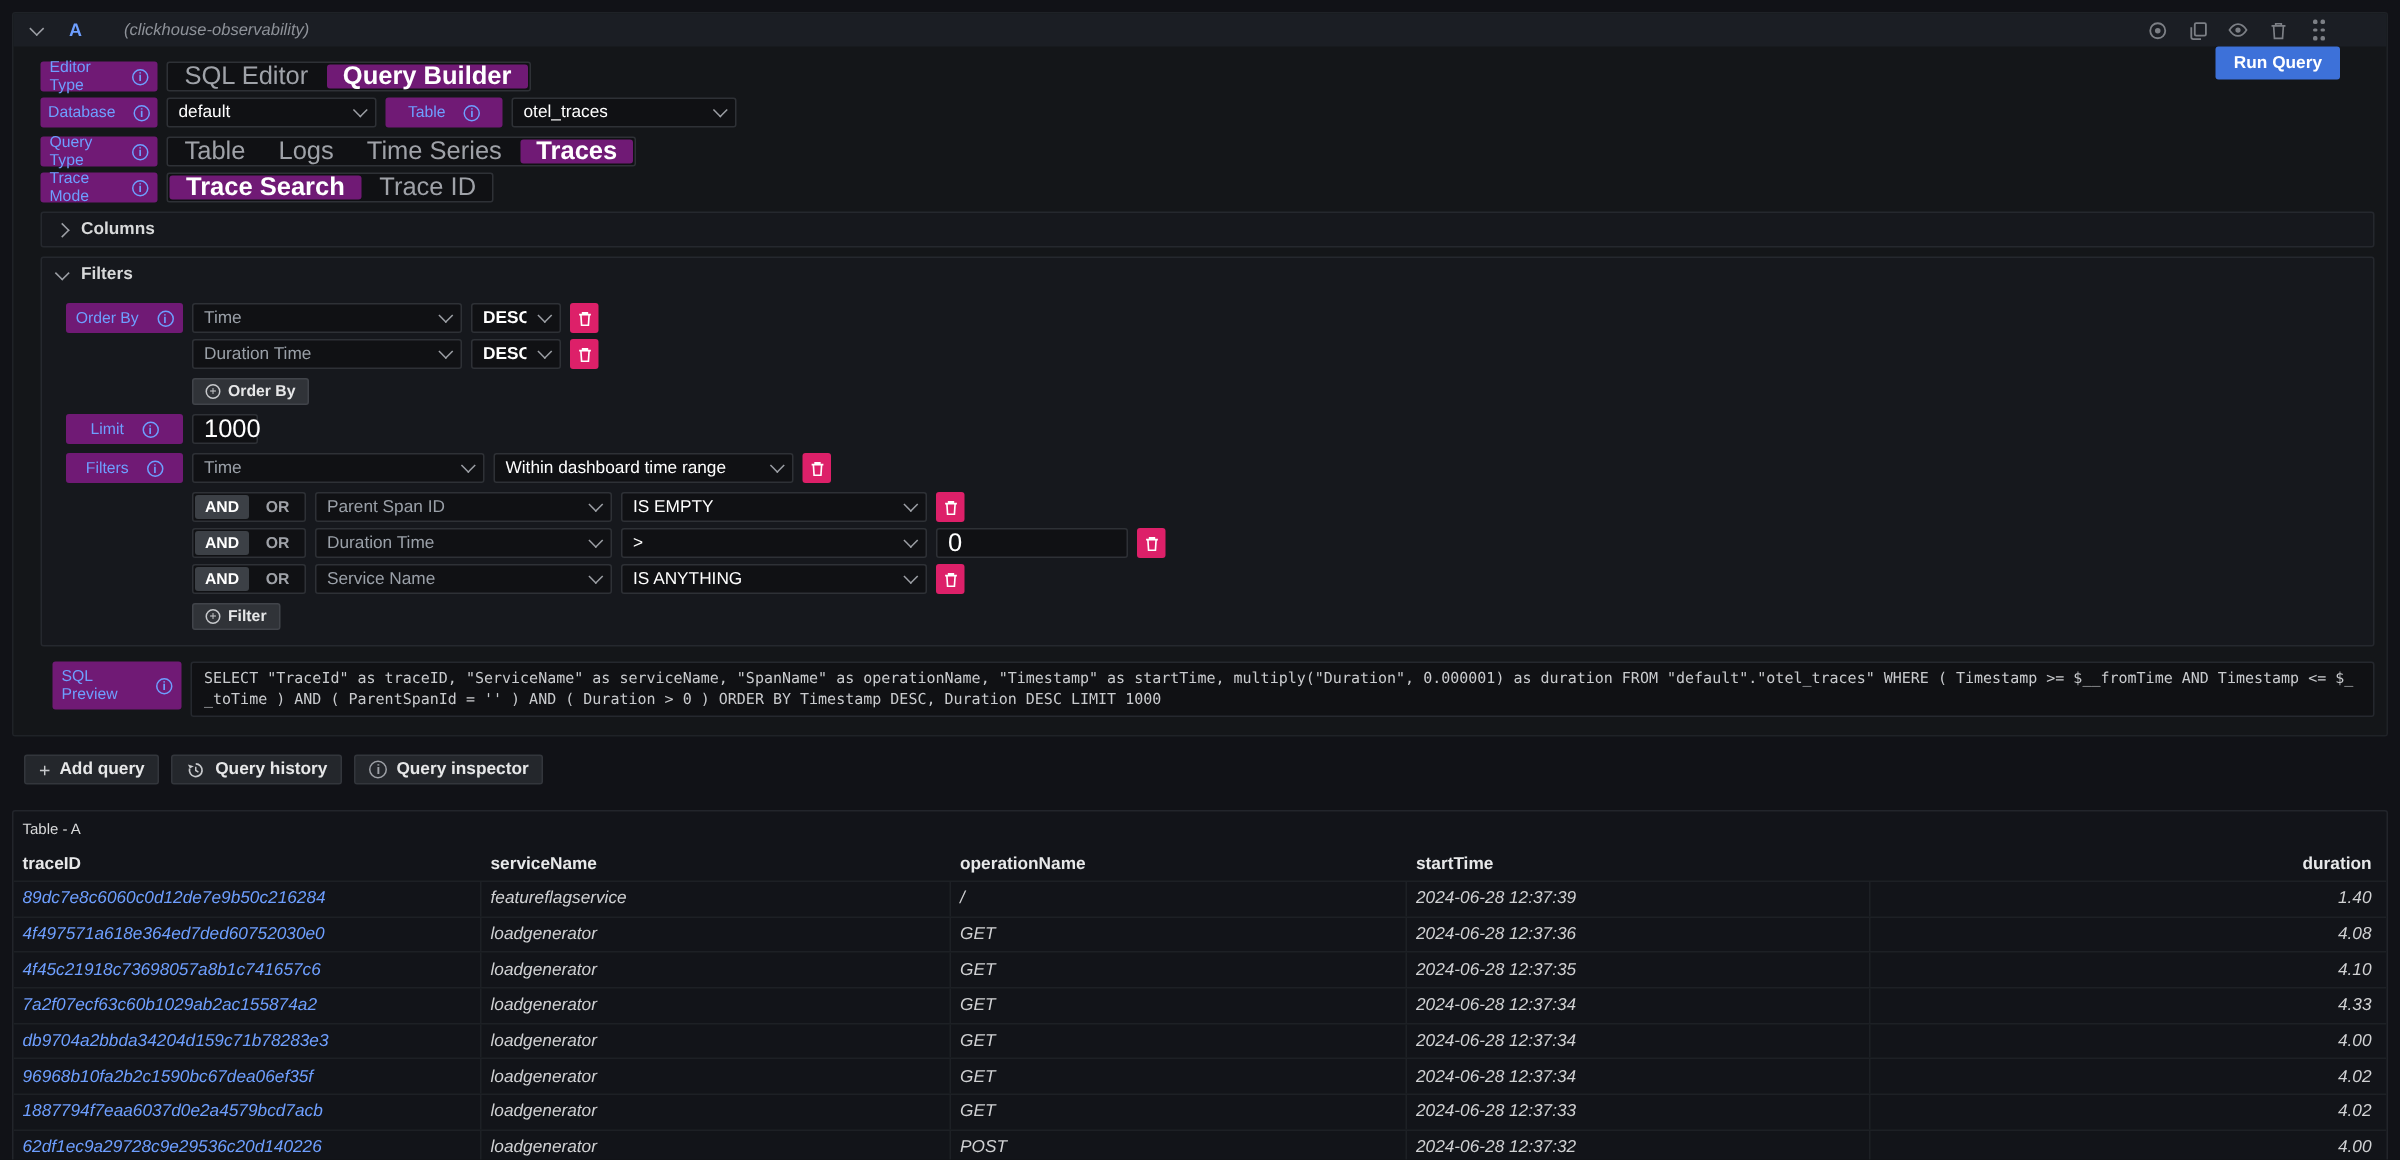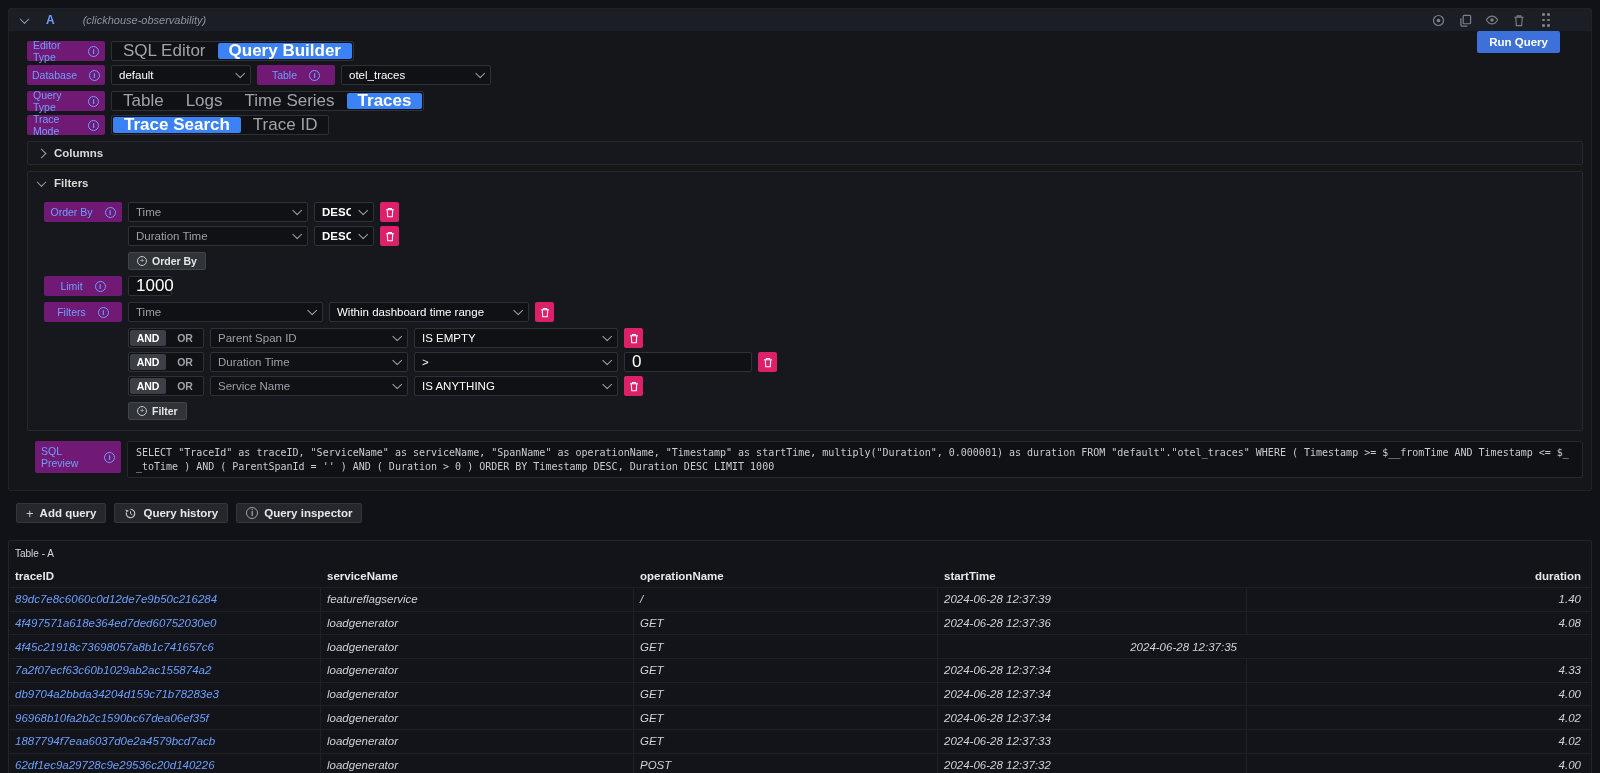--- a/index.html
+++ b/index.html
@@ -23,21 +23,21 @@
 
   .qr-body { padding:2px 8px 12px 18px; }
   .f-row { display:flex; align-items:stretch; height:20px; margin-top:4px; }
   .chip { width:78px; min-width:78px; background:#701a75; border-radius:2px; display:flex; align-items:center; justify-content:center; padding:0 6px; color:#6e9fff; font-size:10.5px; font-weight:500;gap:12px; }
   .chip.wide { width:86px; min-width:86px; }
   .info-i { width:11px; height:11px; min-width:11px; border:1px solid #6e9fff; border-radius:50%; color:#6e9fff; font-size:8px; line-height:9px; text-align:center; font-weight:700; display:inline-block; }
   .info-i.gray { border-color:#9da0a6; color:#9da0a6; }
 
   .rgroup { display:flex; margin-left:6px; background:#101114; border:1px solid #2e3136; border-radius:2px; }
   .rgroup .opt { display:flex; align-items:center; padding:0 11px; font-size:17px; color:#9fa2a8; font-weight:500; cursor:pointer; border-radius:2px; margin:1px 0; }
-  .rgroup .opt.sel { background:#3b82f6; color:#fff; font-weight:700; margin:1px; }
+  .rgroup .opt.sel { background:#701a75; color:#fff; font-weight:700; margin:1px; }
 
   .sel-box { display:flex; align-items:center; justify-content:space-between; margin-left:6px; background:#101114; border:1px solid #2e3136; border-radius:2px; padding:0 7px; font-size:11.5px; color:#fff; cursor:pointer; }
   .sel-box .val { white-space:nowrap; overflow:hidden; }
   .sel-box .val.dim { color:#9aa0a8; }
   .sel-box .val.b { font-weight:600; }
   .sel-box .chev { min-width:7px; margin-left:8px; transform:rotate(45deg) translate(-1px,-2px); }
   .inp { margin-left:6px; background:#101114; border:1px solid #2e3136; border-radius:2px; padding:0 7px; font-size:17px; color:#fff; display:flex; align-items:center; }
 
   .trash-btn { width:19px; min-width:19px; margin-left:6px; background:#dd2069; border:none; border-radius:2px; display:inline-flex; align-items:center; justify-content:center; cursor:pointer; }
 
@@ -390,20 +390,21 @@
           <span class="c">loadgenerator</span>
           <span class="c">GET</span>
           <span class="c">2024-06-28 12:37:36</span>
           <span class="c">4.08</span>
         </div>
         <div class="tbl-row">
           <span class="c link">4f45c21918c73698057a8b1c741657c6</span>
           <span class="c">loadgenerator</span>
           <span class="c">GET</span>
           <span class="c">2024-06-28 12:37:35</span>
+          <span class="c">4.10</span>
         </div>
         <div class="tbl-row">
           <span class="c link">7a2f07ecf63c60b1029ab2ac155874a2</span>
           <span class="c">loadgenerator</span>
           <span class="c">GET</span>
           <span class="c">2024-06-28 12:37:34</span>
           <span class="c">4.33</span>
         </div>
         <div class="tbl-row">
           <span class="c link">db9704a2bbda34204d159c71b78283e3</span>

